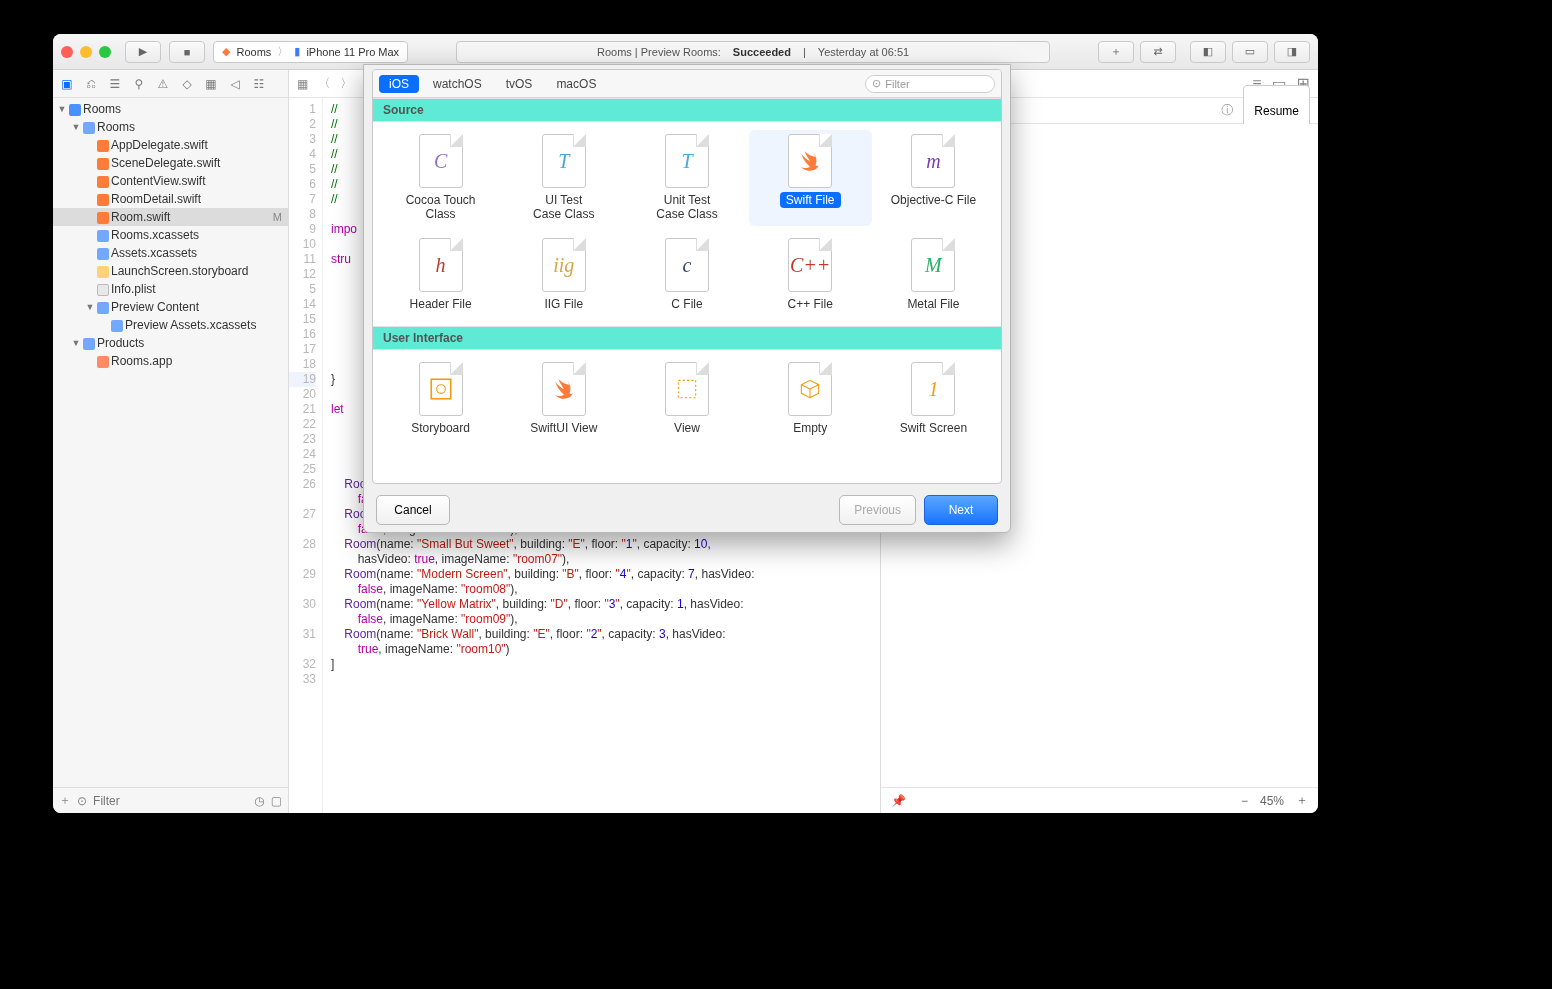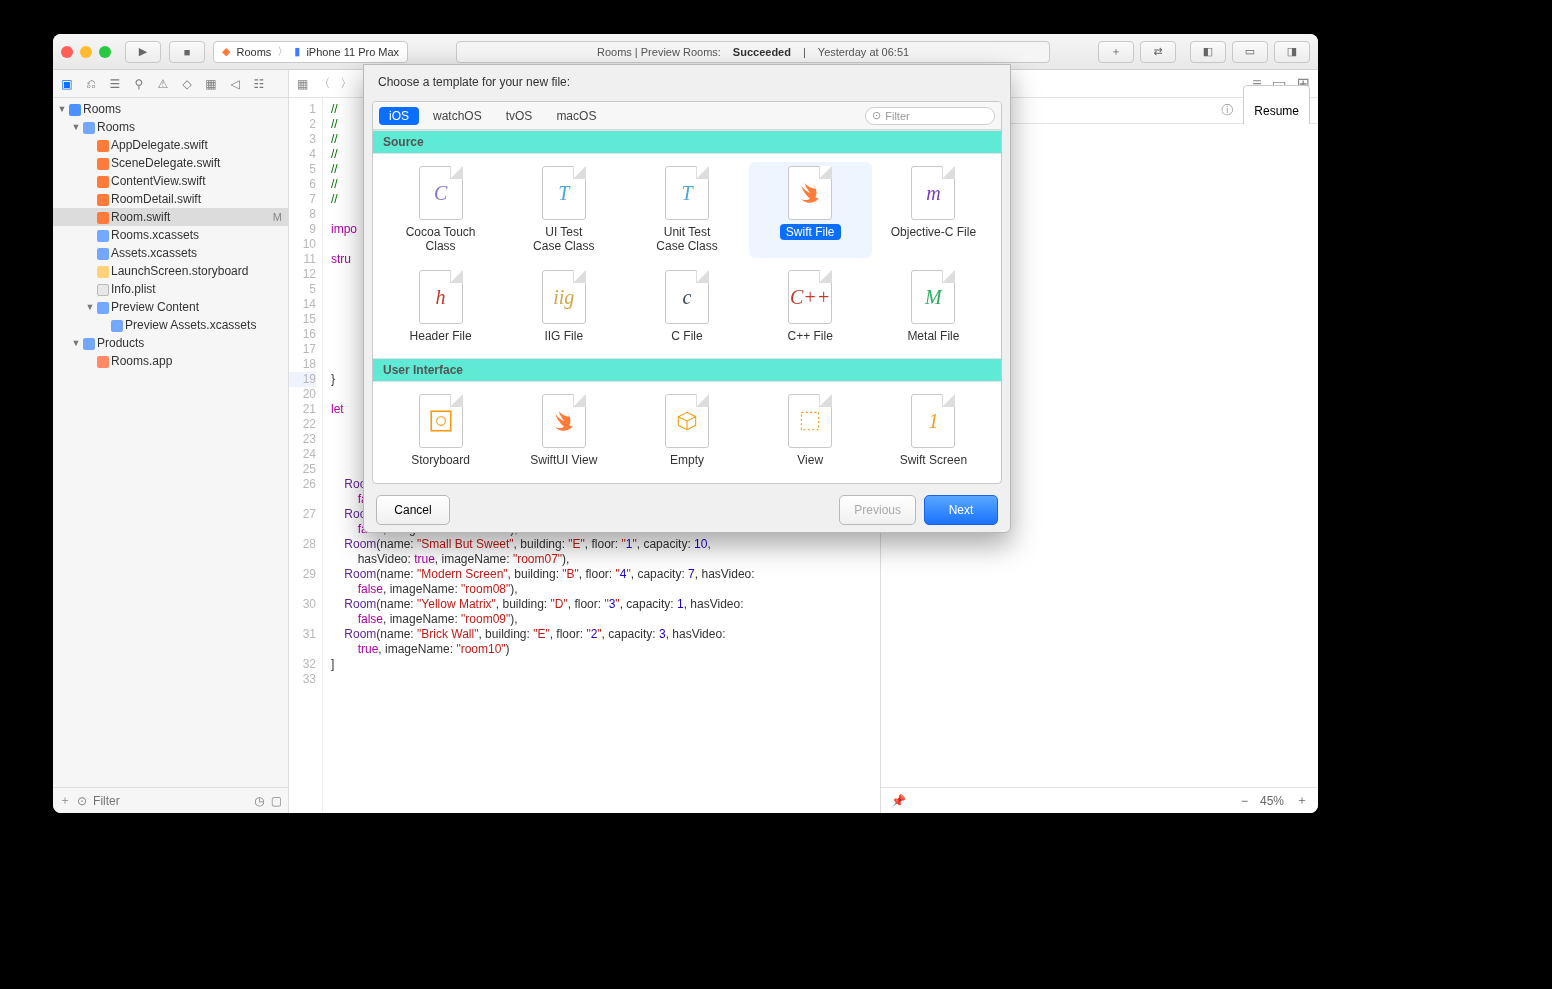--- a/index.html
+++ b/index.html
@@ -328,21 +328,20 @@
         <span style="margin-right:auto;">📌</span>
         <span>−</span>
         <span>45%</span>
         <span>＋</span>
       </div>
     </div>
   </div>
 </div>
 
 <div class="modal">
-  <div class="mhead">Choose a template for your new file:</div>
   <div class="mbody">
     <div class="platbar" id="platbar">
         <span class="ptab active">iOS</span>
         <span class="ptab">watchOS</span>
         <span class="ptab">tvOS</span>
         <span class="ptab">macOS</span>
         <div class="pfilter">
           <span>⊙</span>
           <span>Filter</span>
         </div>
@@ -428,32 +427,32 @@
             <div class="ticon">
               <svg width="26" height="26" viewBox="0 0 24 24">
                 <path fill="#ff7b3a" d="M14 3c4 4 5 9 3 13 1 1 2 1 3 0-1 3-4 5-8 5-5 0-9-4-9-4 3 2 7 2 9 0C8 14 5 9 4 5c2 3 5 6 8 7C10 9 8 6 7 3c3 3 7 5 10 5-1-2-2-4-3-5z"></path>
               </svg>
             </div>
             <div class="tlabel">SwiftUI View</div>
           </div>
           <div class="tmpl">
             <div class="ticon">
               <svg width="26" height="26" viewBox="0 0 24 24">
+                <rect x="4" y="4" width="16" height="16" fill="none" stroke="#f39c12" stroke-dasharray="2 2"></rect>
+              </svg>
+            </div>
+            <div class="tlabel">View</div>
+          </div>
+          <div class="tmpl">
+            <div class="ticon">
+              <svg width="26" height="26" viewBox="0 0 24 24">
                 <path fill="none" stroke="#f39c12" d="M4 8l8-4 8 4v8l-8 4-8-4z M4 8l8 4 8-4 M12 12v8"></path>
               </svg>
             </div>
             <div class="tlabel">Empty</div>
-          </div>
-          <div class="tmpl">
-            <div class="ticon">
-              <svg width="26" height="26" viewBox="0 0 24 24">
-                <rect x="4" y="4" width="16" height="16" fill="none" stroke="#f39c12" stroke-dasharray="2 2"></rect>
-              </svg>
-            </div>
-            <div class="tlabel">View</div>
           </div>
           <div class="tmpl">
             <div class="ticon">
               <span style="font-family:Georgia,serif;font-size:20px;color:#f39c12;font-style:italic;">1</span>
             </div>
             <div class="tlabel">Swift Screen</div>
           </div>
         </div>
       </div>
   </div>

